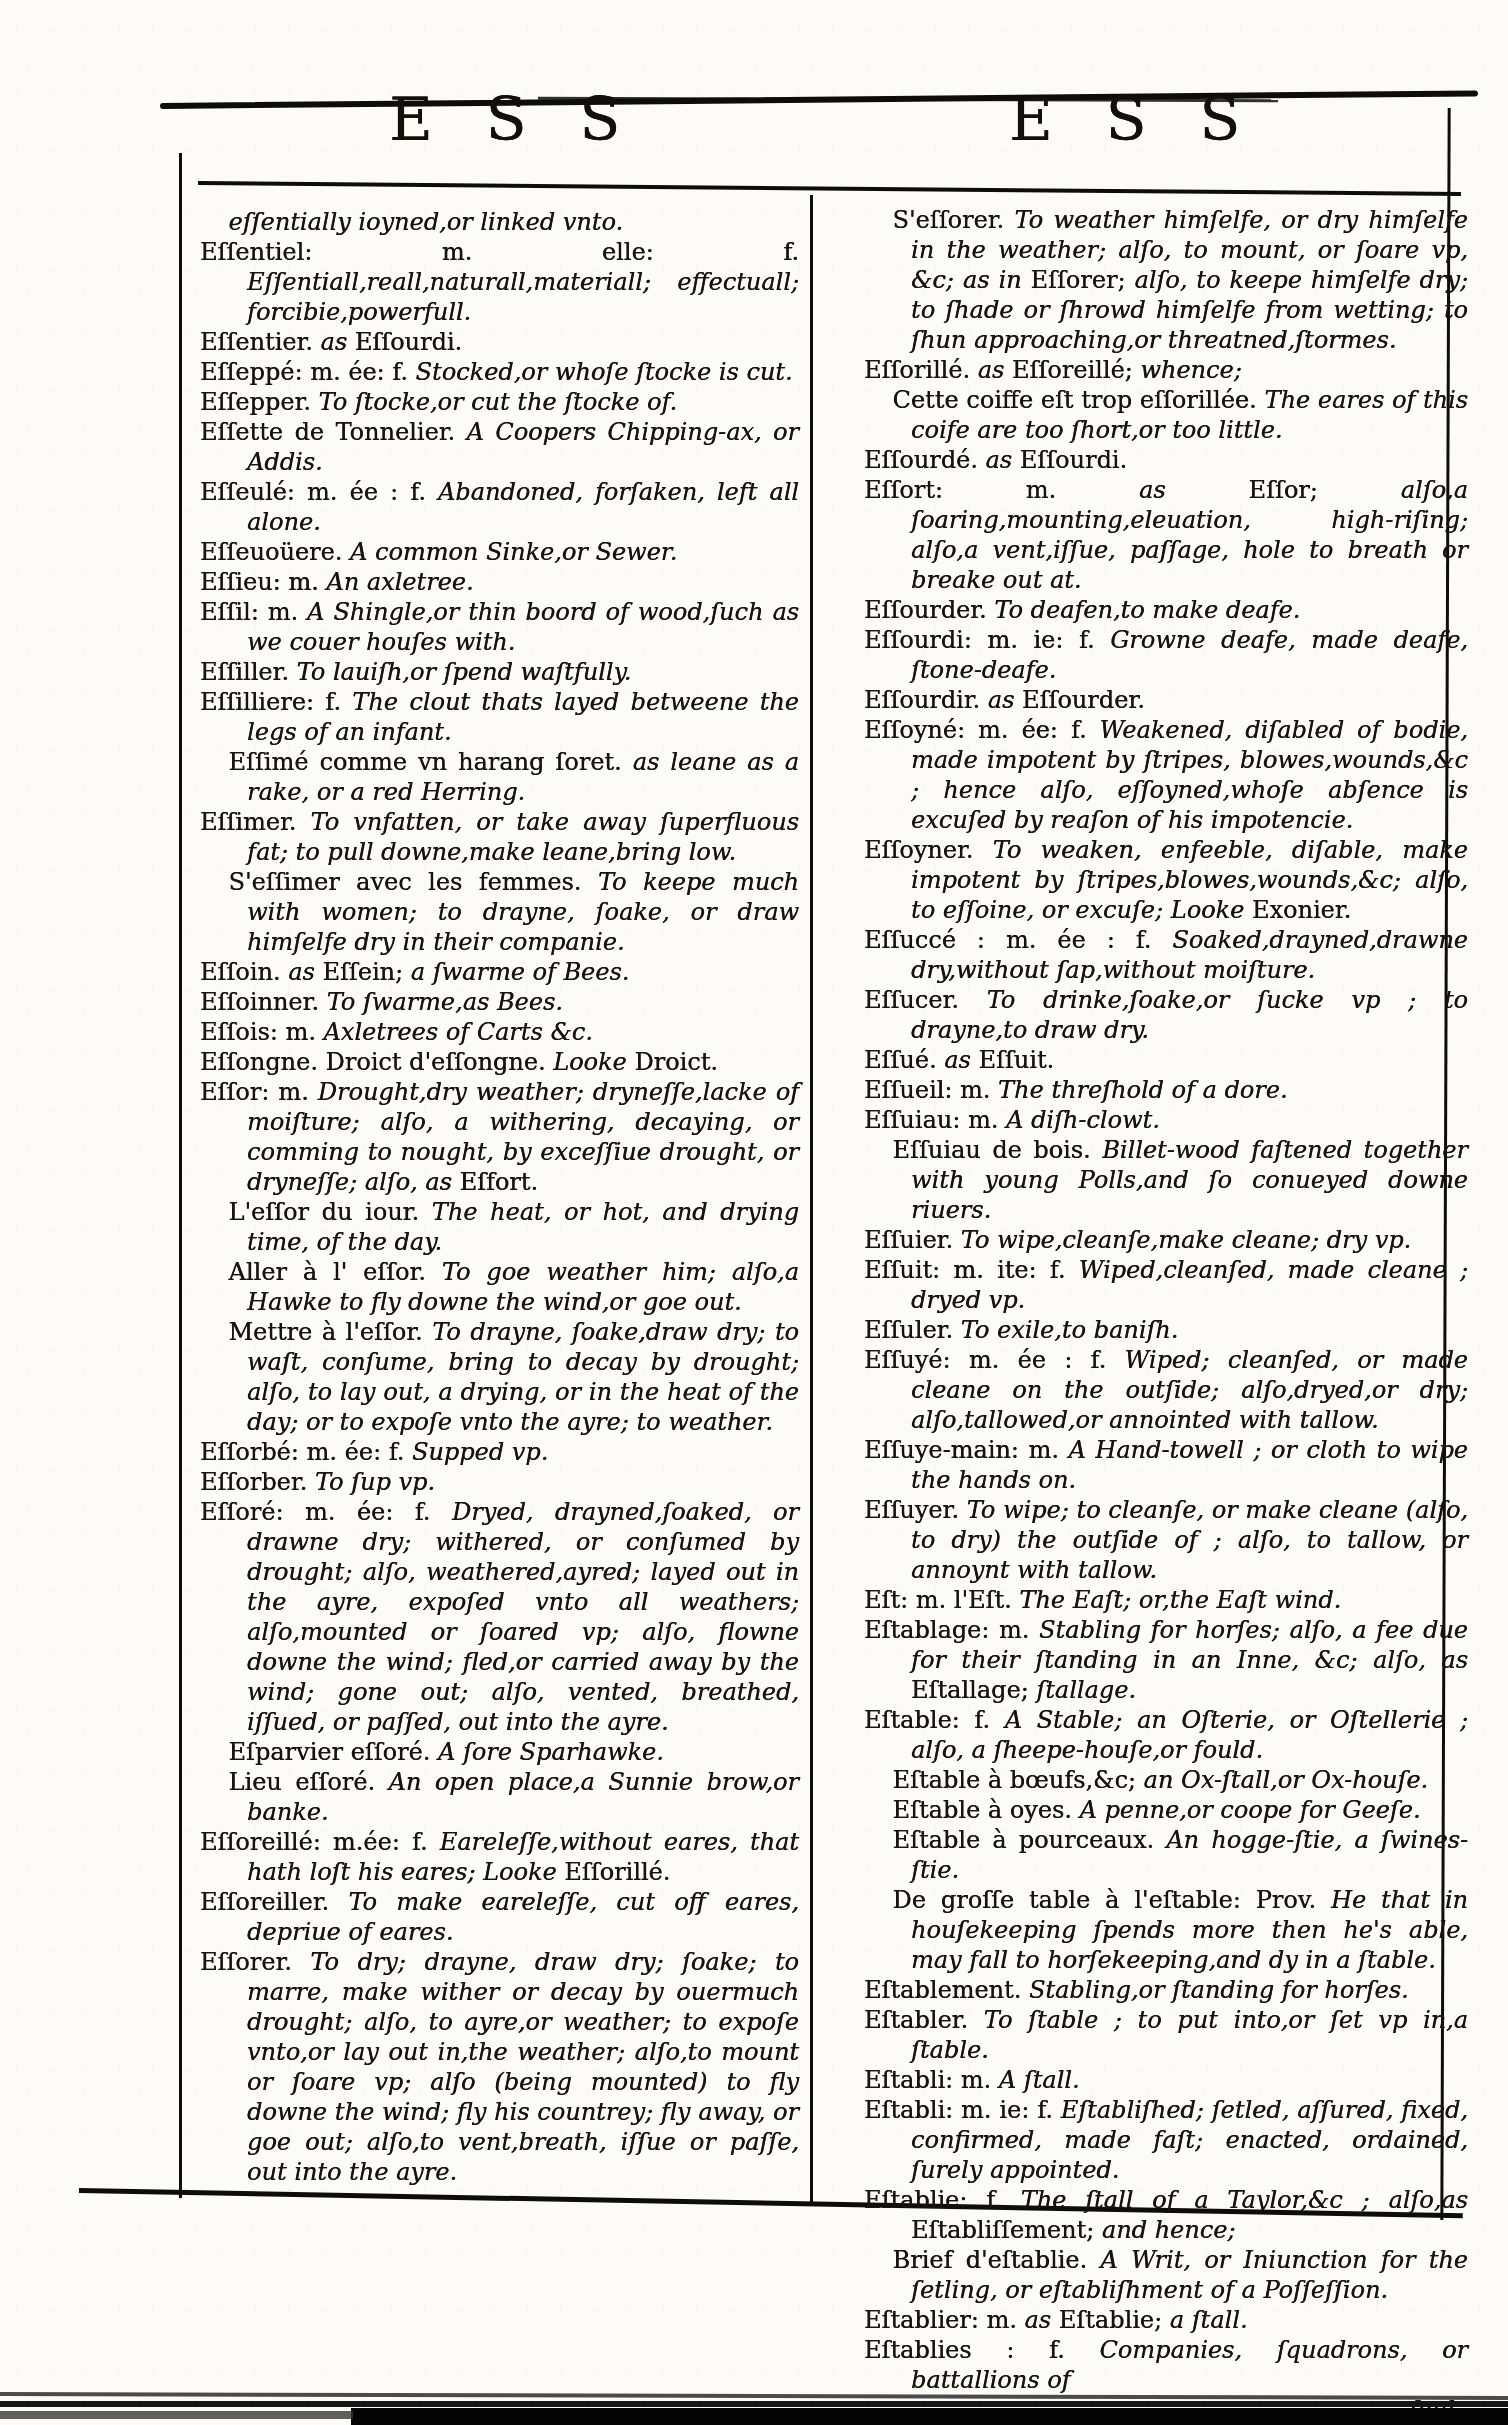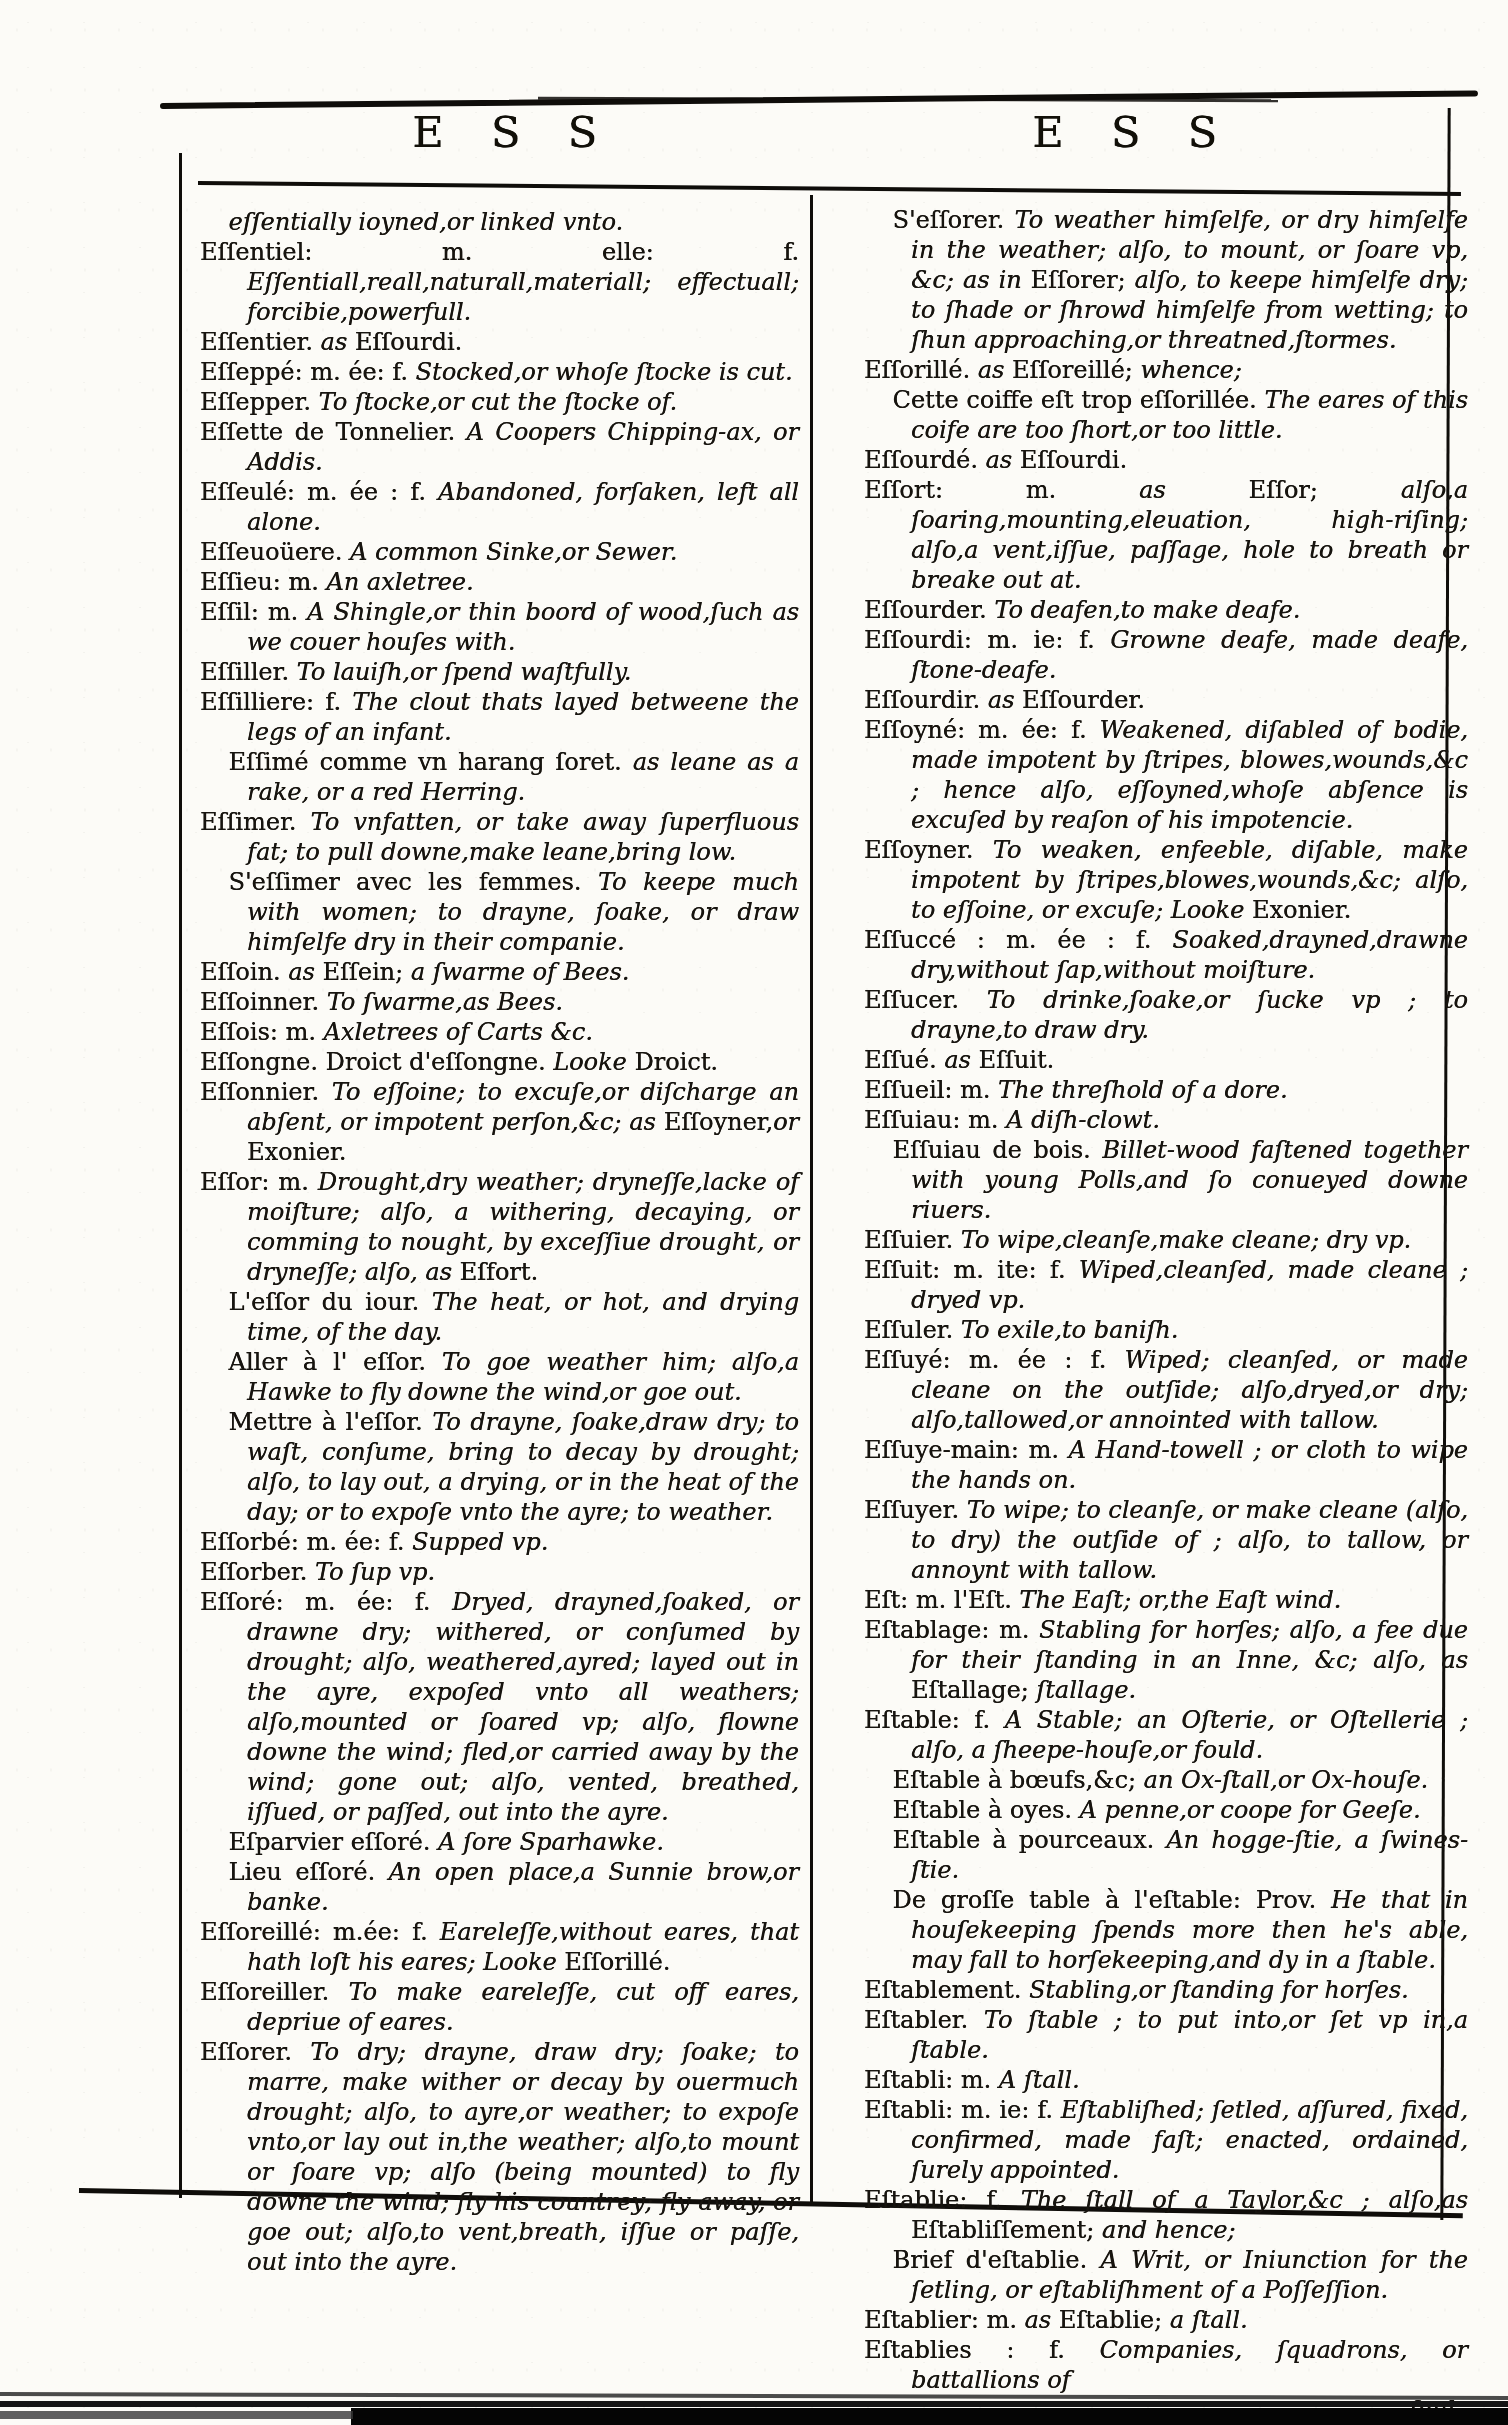--- a/index.html
+++ b/index.html
@@ -21,22 +21,22 @@
   #rule-left-v{left:179px;top:153px;width:3.4px;height:2045px;}
   #rule-mid-v{left:810px;top:195px;width:2.5px;height:2011px;}
   #rule-right-v{left:1444px;top:108px;width:3.4px;height:2112px;transform:rotate(0.2deg);}
   #rule-bottom{left:79px;top:2188px;width:1384px;height:5px;transform:rotate(1.05deg);transform-origin:left center;}
   #band1{left:0;top:2394px;width:1508px;height:4.2px;background:#2b2b2b;opacity:.85;transform:rotate(.15deg);}
   #band2{left:0;top:2401px;width:1508px;height:5.9px;background:#151515;}
   #band3{left:351px;top:2408px;width:1157px;height:17.7px;background:#050505;}
   #band4{left:0;top:2411px;width:353px;height:7.6px;background:#383838;opacity:.8;}
 
   .ess-header{
-    position:absolute;top:109px;width:269px;
-    text-align:center;font-size:43px;line-height:47px;
+    position:absolute;top:96px;width:269px;
+    text-align:center;font-size:60px;line-height:47px;
     letter-spacing:11.8px;word-spacing:10px;
     color:#121009;
     text-shadow:0.4px 0 currentColor;
   }
   #header-left{left:376px;}
   #header-right{left:996px;}
 
   .col{
     position:absolute;
     font-size:24px;line-height:30px;
@@ -81,21 +81,20 @@
       <p class="entry"><span class="r">Eſſil: m. </span><span class="i">A Shingle,or thin boord of wood,ſuch as we couer houſes with.</span></p>
       <p class="entry"><span class="r">Eſſiller. </span><span class="i">To lauiſh,or ſpend waſtfully.</span></p>
       <p class="entry"><span class="r">Eſſilliere: f. </span><span class="i">The clout thats layed betweene the legs of an infant.</span></p>
       <p class="entry sub"><span class="r">Eſſimé comme vn harang ſoret. </span><span class="i">as leane as a rake, or a red Herring.</span></p>
       <p class="entry"><span class="r">Eſſimer. </span><span class="i">To vnfatten, or take away ſuperfluous fat; to pull downe,make leane,bring low.</span></p>
       <p class="entry sub"><span class="r">S'eſſimer avec les femmes. </span><span class="i">To keepe much with women; to drayne, ſoake, or draw himſelfe dry in their companie.</span></p>
       <p class="entry"><span class="r">Eſſoin. </span><span class="i">as </span><span class="r">Eſſein; </span><span class="i">a ſwarme of Bees.</span></p>
       <p class="entry"><span class="r">Eſſoinner. </span><span class="i">To ſwarme,as Bees.</span></p>
       <p class="entry"><span class="r">Eſſois: m. </span><span class="i">Axletrees of Carts &amp;c.</span></p>
       <p class="entry"><span class="r">Eſſongne. Droict d'eſſongne. </span><span class="i">Looke </span><span class="r">Droict.</span></p>
-      <p class="entry"><span class="r">Eſſonnier. </span><span class="i">To eſſoine; to excuſe,or diſcharge an abſent, or impotent perſon,&amp;c; as </span><span class="r">Eſſoyner,</span><span class="i">or </span><span class="r">Exonier.</span></p>
       <p class="entry"><span class="r">Eſſor: m. </span><span class="i">Drought,dry weather; dryneſſe,lacke of moiſture; alſo, a withering, decaying, or comming to nought, by exceſſiue drought, or dryneſſe; alſo, as </span><span class="r">Eſfort.</span></p>
       <p class="entry sub"><span class="r">L'eſſor du iour. </span><span class="i">The heat, or hot, and drying time, of the day.</span></p>
       <p class="entry sub"><span class="r">Aller à l' eſſor. </span><span class="i">To goe weather him; alſo,a Hawke to fly downe the wind,or goe out.</span></p>
       <p class="entry sub"><span class="r">Mettre à l'eſſor. </span><span class="i">To drayne, ſoake,draw dry; to waſt, conſume, bring to decay by drought; alſo, to lay out, a drying, or in the heat of the day; or to expoſe vnto the ayre; to weather.</span></p>
       <p class="entry"><span class="r">Eſſorbé: m. ée: f. </span><span class="i">Supped vp.</span></p>
       <p class="entry"><span class="r">Eſſorber. </span><span class="i">To ſup vp.</span></p>
       <p class="entry"><span class="r">Eſſoré: m. ée: f. </span><span class="i">Dryed, drayned,ſoaked, or drawne dry; withered, or conſumed by drought; alſo, weathered,ayred; layed out in the ayre, expoſed vnto all weathers; alſo,mounted or ſoared vp; alſo, flowne downe the wind; fled,or carried away by the wind; gone out; alſo, vented, breathed, iſſued, or paſſed, out into the ayre.</span></p>
       <p class="entry sub"><span class="r">Eſparvier eſſoré. </span><span class="i">A ſore Sparhawke.</span></p>
       <p class="entry sub"><span class="r">Lieu eſſoré. </span><span class="i">An open place,a Sunnie brow,or banke.</span></p>
       <p class="entry"><span class="r">Eſſoreillé: m.ée: f. </span><span class="i">Eareleſſe,without eares, that hath loſt his eares; Looke </span><span class="r">Eſſorillé.</span></p>

